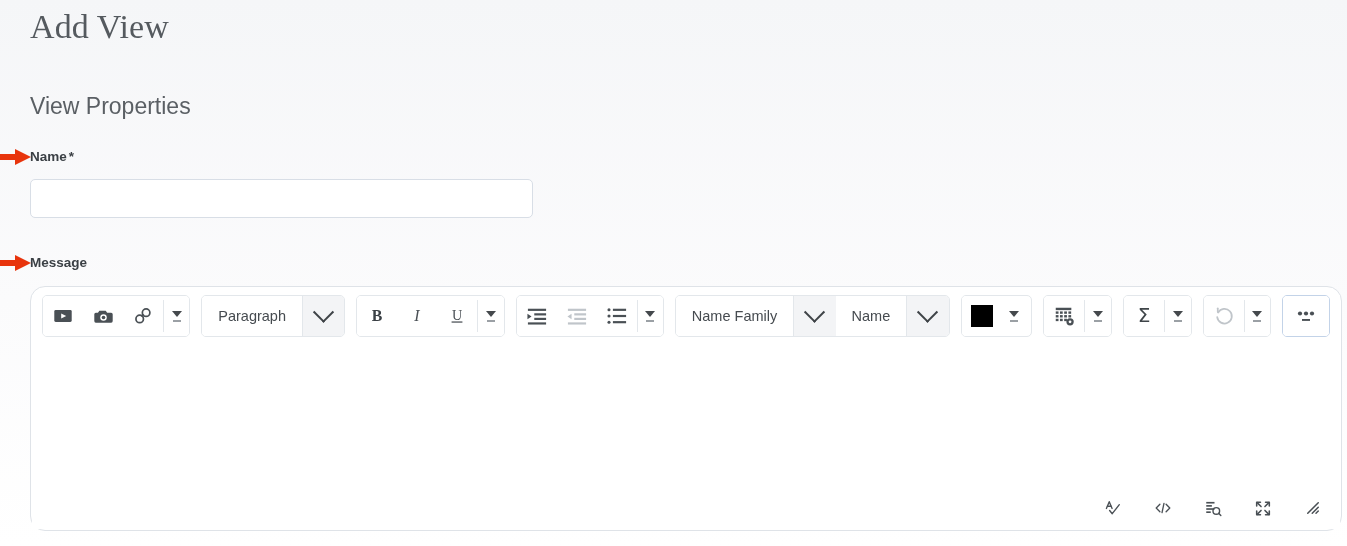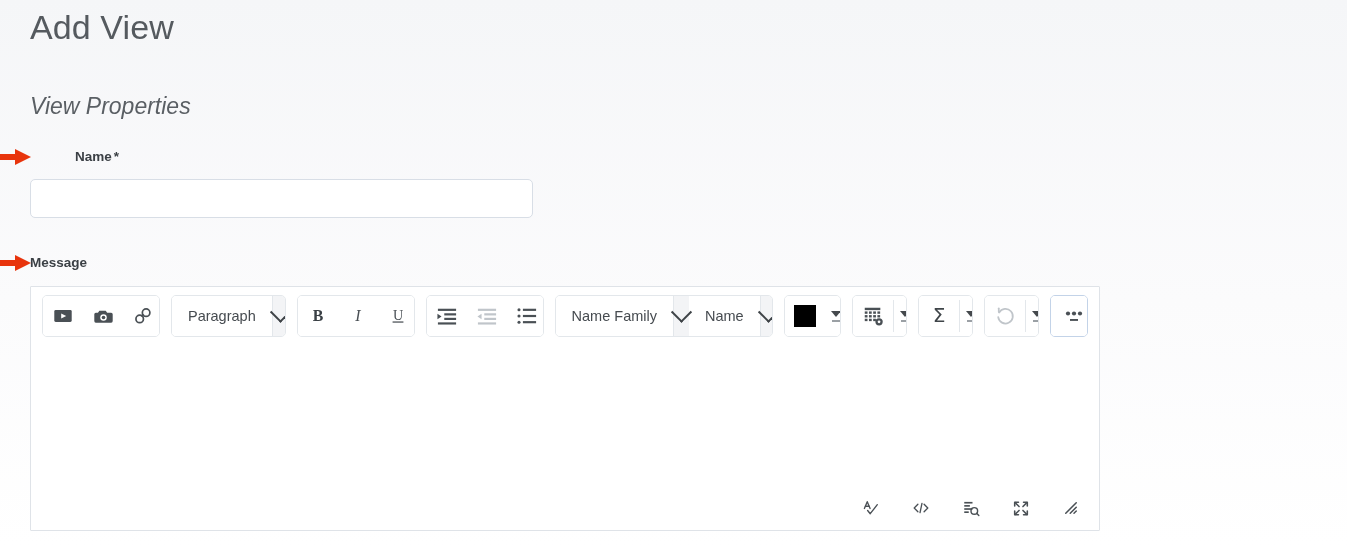--- a/index.html
+++ b/index.html
@@ -18,50 +18,50 @@
 
   
   .page-title {
     position: absolute;
     left: 30px;
     top: 8px;
     font-size: 34px;
     font-weight: 400;
     color: #555a5f;
     letter-spacing: 0.1px;
+    font-family: Liberation Serif, serif;
   }
   .section-title {
     position: absolute;
     left: 30px;
     top: 93px;
     font-size: 23px;
     font-weight: 400;
     color: #5a5f64;
-    font-style: italic;
   }
 
   
   .arrow {
     position: absolute;
     width: 34px;
     height: 22px;
     pointer-events: none;
   }
   .arrow-name { left: -2px; top: 146px; }
   .arrow-message { left: -2px; top: 252px; }
 
   
   .field-label {
     position: absolute;
     left: 30px;
     font-size: 13.5px;
     font-weight: bold;
     color: #3b4045;
   }
-  .label-name { top: 149px; margin-left: 45px; }
+  .label-name { top: 149px; }
   .label-message { top: 255px; }
   .req-star {
     font-weight: bold;
     color: #3b4045;
     margin-left: 2px;
   }
 
   
   .name-input {
     position: absolute;
@@ -78,25 +78,25 @@
     font-size: 14px;
     color: #2d3338;
     padding: 0 10px;
   }
 
   
   .editor {
     position: absolute;
     left: 30px;
     top: 286px;
-    width: 1070px;
+    width: 1312px;
     height: 245px;
     box-sizing: border-box;
     border: 1px solid #dfe3e8;
-    border-radius: 1px;
+    border-radius: 15px;
     background: #fff;
   }
   .toolbar {
     position: absolute;
     left: 0; top: 0; right: 0;
     height: 58px;
     display: flex;
     align-items: center;
     padding: 0 11px;
     gap: 11px;

